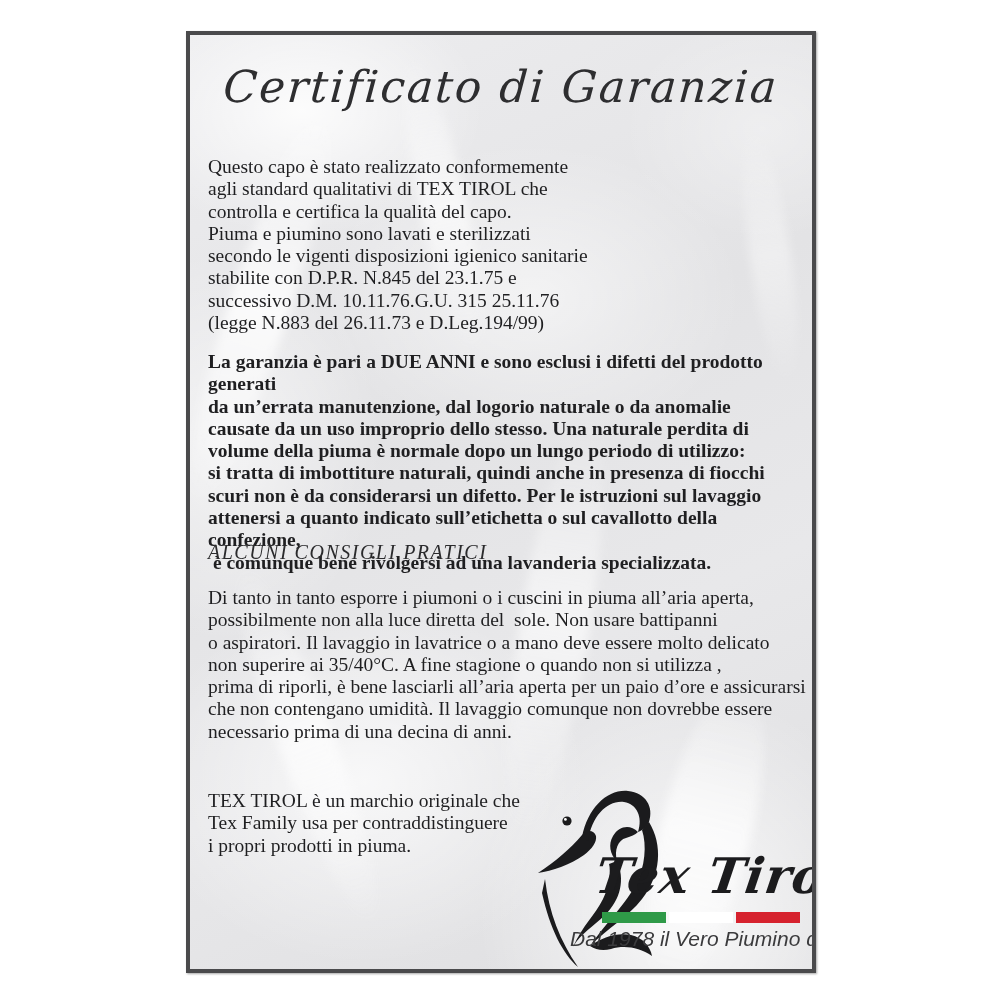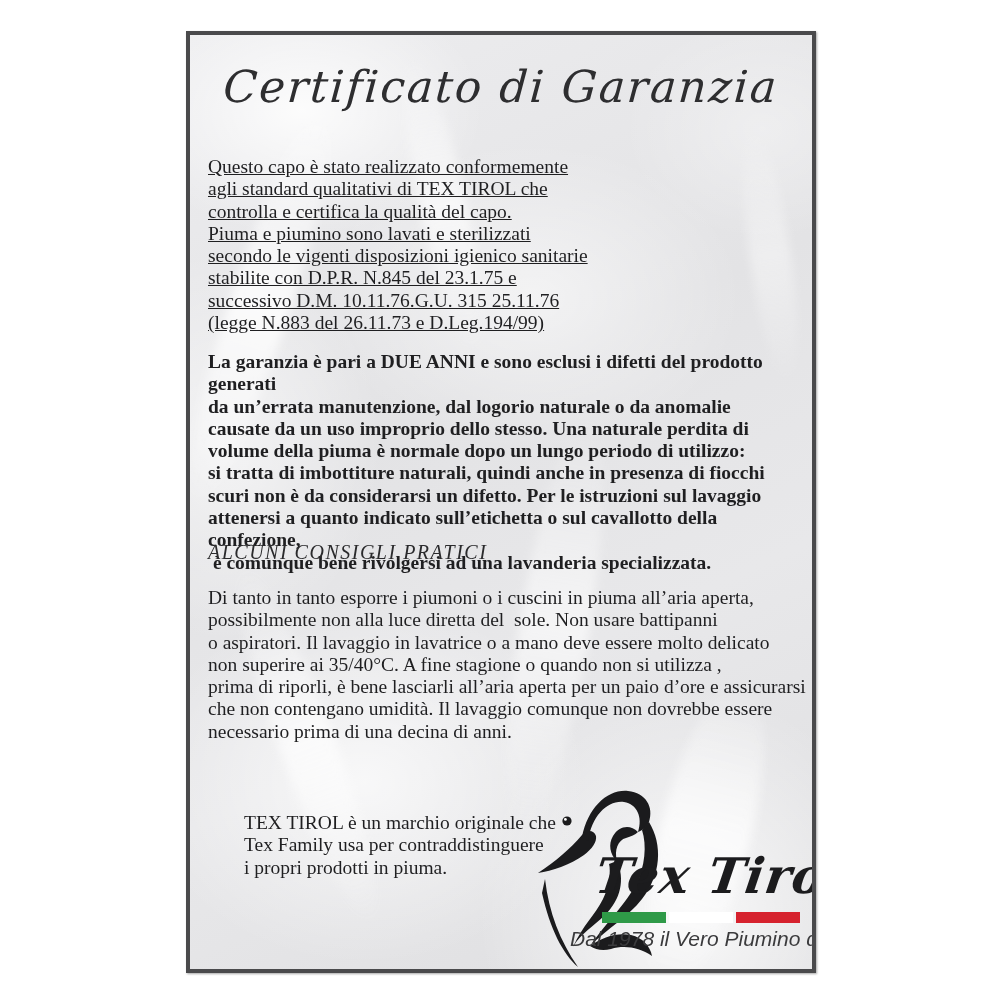--- a/index.html
+++ b/index.html
@@ -56,24 +56,24 @@
   }
   .para{
     position:absolute;
     left:18px;
     width:600px;
     font-size:19.5px;
     line-height:22.3px;
     color:#1f1f21;
     white-space:pre-line;
   }
-  .p-intro   {top:121px;text-decoration:underline;}
+  .p-intro   {top:121px;}
   .p-warranty{top:316px;font-weight:bold;}
   .p-tips    {top:552px;}
-  .p-brand   {top:777px; width:380px;margin-left:36px;}
+  .p-brand   {top:755px; width:380px;}
   .heading{
     position:absolute;
     left:18px; top:506px;
     font-size:20px;
     letter-spacing:1.5px;
     color:#2a2a2c;
     font-style:italic;
   }
 
   .logo{

